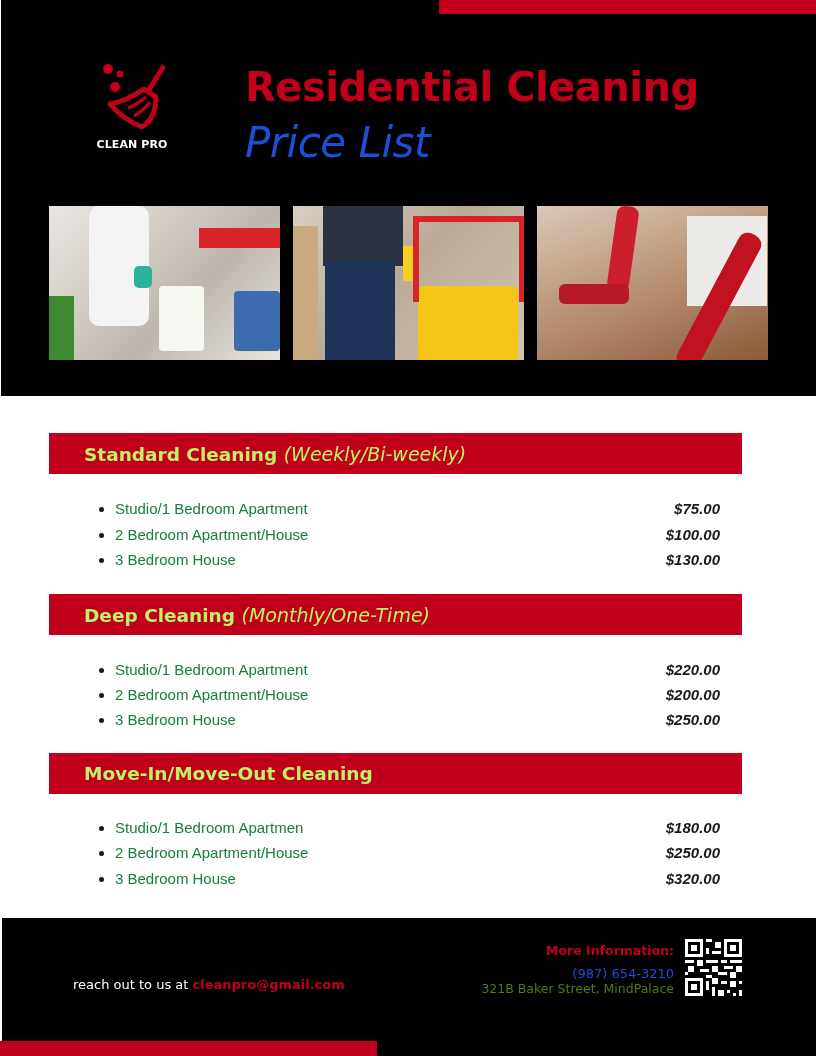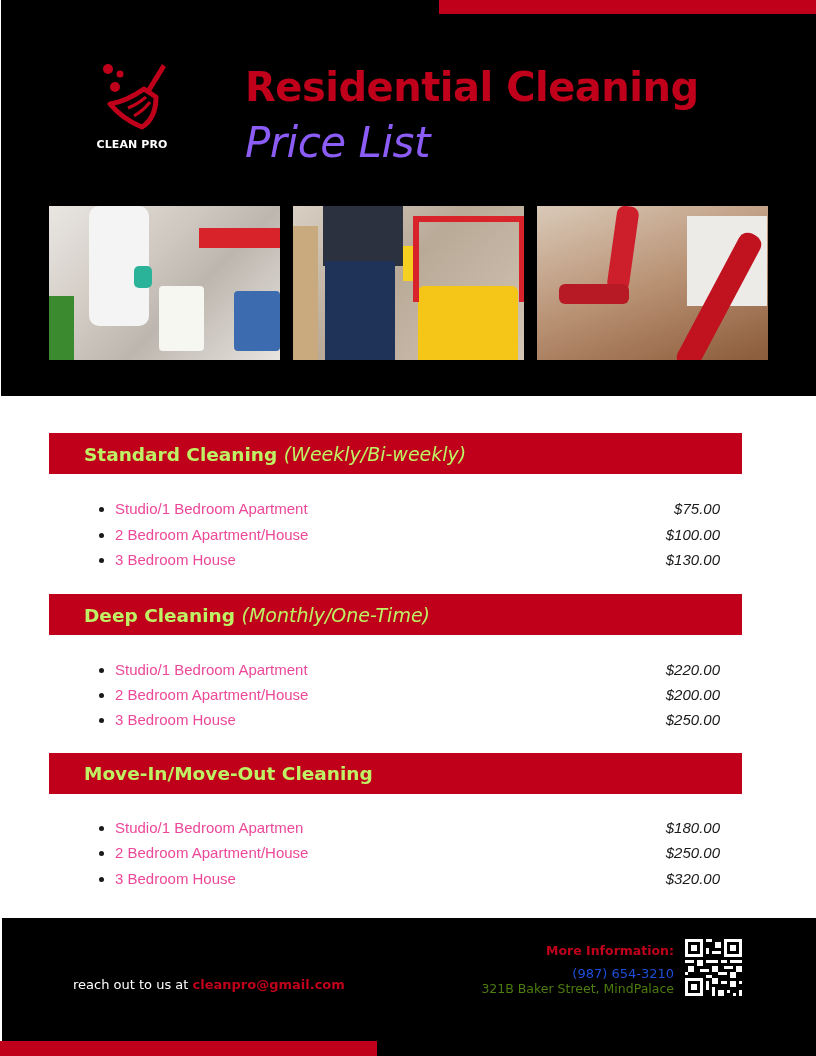--- a/index.html
+++ b/index.html
@@ -23,21 +23,21 @@
     color: #ffffff; font-family: "DejaVu Sans", sans-serif; font-weight: bold; font-size: 11px;
     letter-spacing: 0.1px;
   }
   .title-main {
     position: absolute; left: 245px; top: 64px;
     color: #c0001b; font-family: "DejaVu Sans", sans-serif; font-weight: bold;
     font-size: 40px; letter-spacing: -0.5px; white-space: nowrap;
   }
   .title-sub {
     position: absolute; left: 245px; top: 118px;
-    color: #8b5cf6; font-family: "DejaVu Sans", sans-serif; font-style: italic; font-weight: normal;
+    color: #1d4ed8; font-family: "DejaVu Sans", sans-serif; font-style: italic; font-weight: normal;
     font-size: 42px; letter-spacing: -0.5px; white-space: nowrap;
   }
   .photo {
     position: absolute; top: 206px; width: 231px; height: 154px; overflow: hidden;
   }
   .photo-1 { left: 49px; background: linear-gradient(135deg, #e9e6e2 0%, #cfc8c0 40%, #bcb6ae 60%, #e8e4df 100%); }
   .photo-2 { left: 293px; background: linear-gradient(135deg, #d8cfc3 0%, #b9aa98 45%, #d3c5b3 100%); }
   .photo-3 { left: 537px; background: linear-gradient(160deg, #d9c9b8 0%, #b99274 50%, #8b5b3a 100%); }
   .ph-shape { position: absolute; }
 
@@ -50,25 +50,25 @@
   .section-bar .st {
     position: absolute; left: 35px; top: 10px; font-size: 18.5px; font-weight: bold; white-space: nowrap;
   }
   .section-bar .st .sub { font-weight: normal; font-style: italic; font-size: 19px; }
   .items { position: absolute; left: 49px; width: 693px; }
   .item { position: absolute; left: 0; width: 693px; height: 22px; }
   .item .bullet {
     position: absolute; left: 50px; top: 8px; width: 5px; height: 5px; border-radius: 50%; background: #1a1a1a;
   }
   .item .name {
-    position: absolute; left: 66px; top: 1px; font-size: 15px; color: #ec4899; white-space: nowrap;
+    position: absolute; left: 66px; top: 1px; font-size: 15px; color: #15803d; white-space: nowrap;
     font-family: "Liberation Sans", sans-serif;
   }
   .item .price {
-    position: absolute; right: 22px; top: 1px; font-size: 15px; color: #1a1a1a; font-weight: normal; font-style: italic;
+    position: absolute; right: 22px; top: 1px; font-size: 15px; color: #1a1a1a; font-weight: bold; font-style: italic;
     font-family: "Liberation Sans", sans-serif;
   }
 
   .footer {
     position: absolute; left: 2px; top: 918px; width: 814px; height: 138px; background: #000000;
   }
   .bottom-bar {
     position: absolute; left: 0; top: 1041px; width: 377px; height: 15px; background: #c0001b;
   }
   .footer-text {

